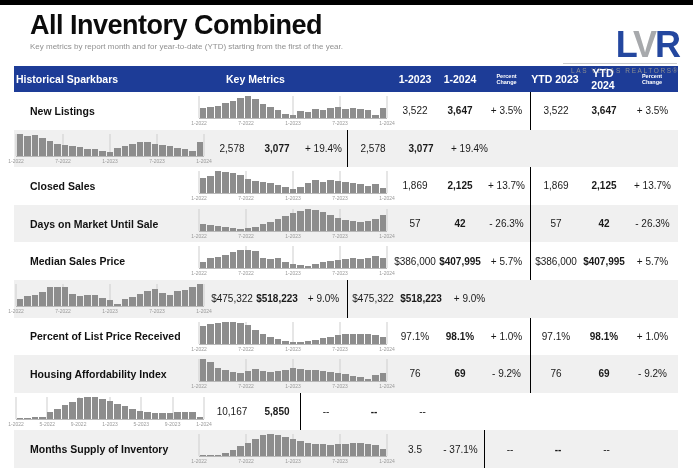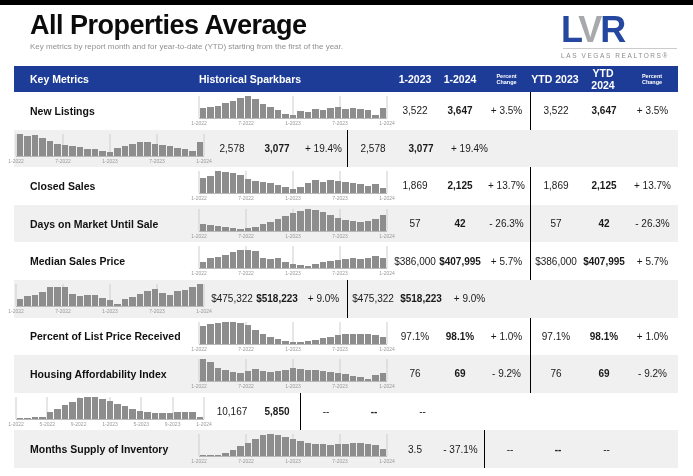--- a/index.html
+++ b/index.html
@@ -4,21 +4,21 @@
 <style>
   * { box-sizing: border-box; margin: 0; padding: 0; }
   body { font-family: "Liberation Sans", sans-serif; background: #fff; }
   .page { position: relative; width: 693px; height: 476px; background: #fff; overflow: hidden; }
   .topbar { height: 5px; background: #000; width: 100%; }
 
   
   .report-header { display: flex; justify-content: space-between; align-items: flex-start; padding: 6px 10px 0 30px; height: 57px; }
   .title { font-size: 27px; font-weight: bold; color: #0c0c0c; letter-spacing: -0.5px; line-height: 28px; }
   .subtitle { font-size: 8px; color: #909090; margin-top: 3px; }
-  .logo { text-align: left; margin-right: 4px; margin-top: 2px; width: 118px; }
+  .logo { text-align: right; margin-right: 4px; margin-top: 17px; width: 118px; }
   .logo-letters { font-size: 36px; font-weight: bold; letter-spacing: -2px; line-height: 34px; }
   .logo-letters .lb { color: #24479f; }
   .logo-letters .lg { color: #a7a9ac; }
   .logo-rule { height: 1px; background: #c9cbcd; margin: 1px 2px 3px 2px; }
   .logo-caption { font-size: 6.5px; letter-spacing: 1.6px; color: #8a8d90; white-space: nowrap; }
 
   
   .table { width: 664px; margin-left: 14px; margin-top: 4px; }
   .thead { display: flex; align-items: center; height: 26px; background: #1d3c97; color: #fff; font-weight: bold; font-size: 10.5px; }
   .hcell { text-align: center; }
@@ -47,34 +47,34 @@
   .spark-label { position: absolute; top: 1px; font-size: 5px; color: #9a9a9a; transform: translateX(-50%); white-space: nowrap; }
 </style>
 </head>
 <body>
 
 <div class="page">
   <div class="topbar"></div>
 
   <div class="report-header">
     <div>
-      <div class="title">All Properties Average</div>
+      <div class="title">All Inventory Combined</div>
       <div class="subtitle">Key metrics by report month and for year-to-date (YTD) starting from the first of the year.</div>
     </div>
     <div class="logo">
       <div class="logo-letters"><span class="lb">L</span><span class="lg">V</span><span class="lb">R</span></div>
       <div class="logo-rule"></div>
       <div class="logo-caption">LAS VEGAS REALTORS®</div>
     </div>
   </div>
 
   <div class="table">
     <div class="thead">
+      <div class="hcell c-spark">Historical Sparkbars</div>
       <div class="hcell c-metric">Key Metrics</div>
-      <div class="hcell c-spark">Historical Sparkbars</div>
       <div class="hcell c1">1-2023</div>
       <div class="hcell c2">1-2024</div>
       <div class="hcell c3 hpct">
         <div>Percent</div>
         <div>Change</div>
       </div>
       <div class="hcell c4">YTD 2023</div>
       <div class="hcell c5">YTD 2024</div>
       <div class="hcell c6 hpct">
         <div>Percent</div>

